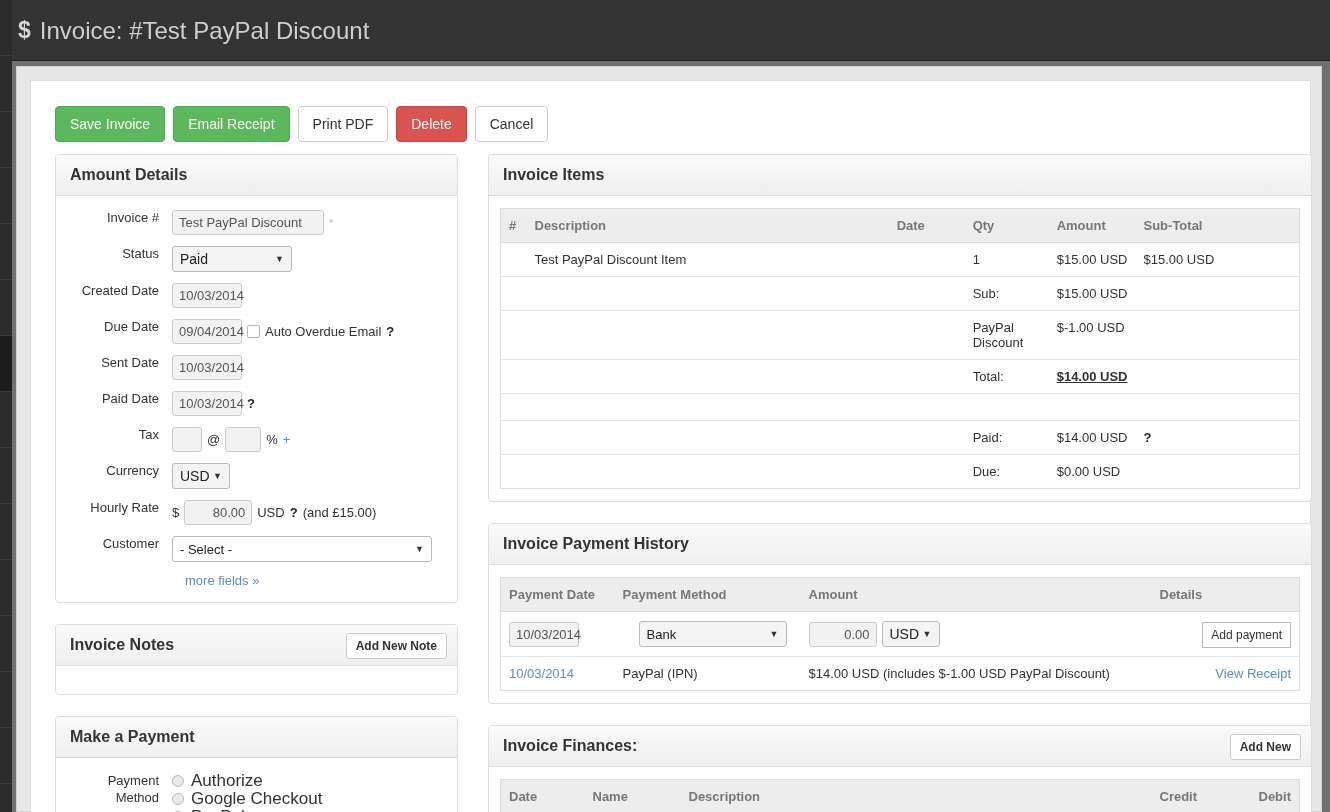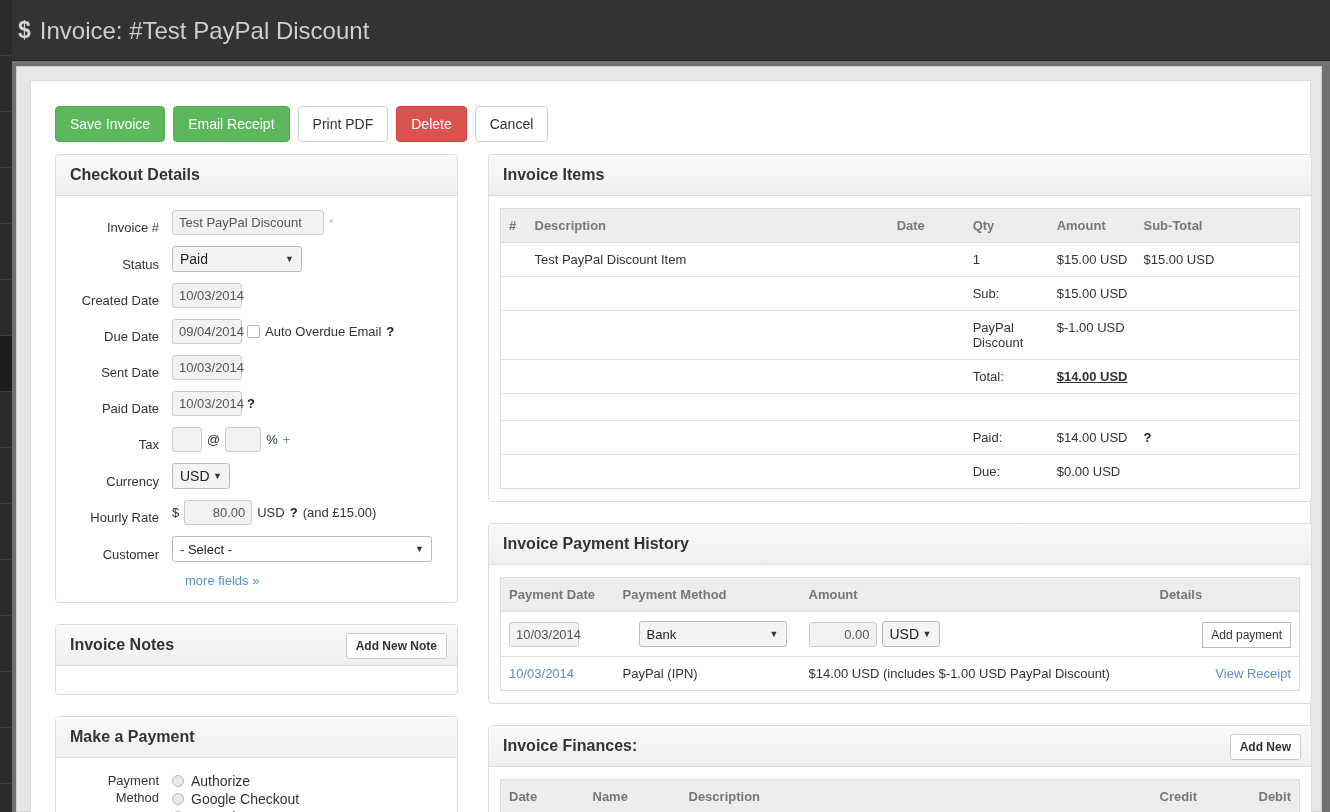--- a/index.html
+++ b/index.html
@@ -64,40 +64,40 @@
     border-bottom:1px solid #dddddd; border-radius:3px 3px 0 0;
     padding:11px 14px; font-size:16px; font-weight:bold; color:#333;
   }
   .panel-head .head-btn {
     position:absolute; right:10px; top:8px;
     font-size:12px; padding:5px 9px; border-radius:3px;
     background:#fff; border:1px solid #cccccc; color:#333; cursor:pointer;
   }
   .panel-body { padding:14px 12px; }
   
-  .frow { display:flex; align-items:flex-end; margin-bottom:11px; }
+  .frow { display:flex; align-items:flex-start; margin-bottom:11px; }
   .flabel { width:104px; text-align:right; padding-right:13px; font-size:13px; color:#333; }
   .fctl { display:flex; align-items:center; gap:5px; flex:1; }
   .inp {
     background:#f2f2f2; border:1px solid #cccccc; border-radius:3px;
     padding:4px 6px; font-family:"Liberation Sans", sans-serif;
     font-size:13px; color:#555; height:25px;
   }
   .inp.invoice-no { width:152px; }
   .inp.date { width:70px; text-align:left; }
   .inp.tax-a { width:30px; }
   .inp.tax-b { width:36px; }
   .inp.rate { width:68px; text-align:right; }
   .sel {
     background:#f4f4f4; border:1px solid #bbbbbb; border-radius:3px;
     padding:4px 22px 4px 7px; font-size:14px; color:#222; height:26px;
     position:relative; display:inline-flex; align-items:center; cursor:pointer;
   }
   .sel .caret { position:absolute; right:7px; font-size:9px; color:#333; }
-  .sel.status { width:130px; }
+  .sel.status { width:120px; }
   .sel.currency { width:58px; }
   .sel.customer { width:260px; background:#fff; font-size:13px; }
   .req { color:#bbb; font-size:11px; }
   .qmark { font-weight:bold; font-size:13px; color:#222; cursor:pointer; }
   .muted { color:#333; font-size:13px; }
   .plus { color:#5a8fc0; cursor:pointer; }
   .cb { width:13px; height:13px; border:1px solid #b5b5b5; background:#fff;
         border-radius:2px; display:inline-block; cursor:pointer; }
   a.lnk { color:#5a8fc0; text-decoration:none; cursor:pointer; font-size:13px; }
   .more-fields { padding-left:117px; margin-top:5px; }
@@ -108,21 +108,21 @@
   .radio-item { display:flex; align-items:center; height:17px; margin-bottom:1px; }
   .rd {
     width:12px; height:12px; border-radius:50%;
     border:1px solid #b9b9b9; background:#e9e9e9;
     margin-right:7px; position:relative; cursor:pointer; flex:none;
   }
   .rd.on::after {
     content:""; position:absolute; left:2.5px; top:2.5px;
     width:5px; height:5px; border-radius:50%; background:#666;
   }
-  .radio-item span { font-size:14px; color:#333; }
+  .radio-item span { font-size:17px; color:#333; }
   
   table { width:100%; border-collapse:collapse; }
   .tbl { border:1px solid #dddddd; }
   .tbl th {
     background:#ededed; color:#777777; font-size:13px; font-weight:bold;
     text-align:left; padding:9px 8px; border-bottom:1px solid #dddddd;
   }
   .tbl td {
     padding:9px 8px; font-size:13px; color:#333;
     border-bottom:1px solid #e4e4e4; vertical-align:top;
@@ -170,21 +170,21 @@
       <div class="btn btn-green">Save Invoice</div>
       <div class="btn btn-green">Email Receipt</div>
       <div class="btn btn-white">Print PDF</div>
       <div class="btn btn-red">Delete</div>
       <div class="btn btn-white">Cancel</div>
     </div>
 
     <div id="col-left">
 
       <div class="panel">
-        <div class="panel-head">Checkout Details</div>
+        <div class="panel-head">Amount Details</div>
         <div class="panel-body">
 
           <div class="frow">
             <div class="flabel">Invoice #</div>
             <div class="fctl">
               <div class="inp invoice-no">Test PayPal Discount</div>
               <span class="req">*</span>
             </div>
           </div>
 

